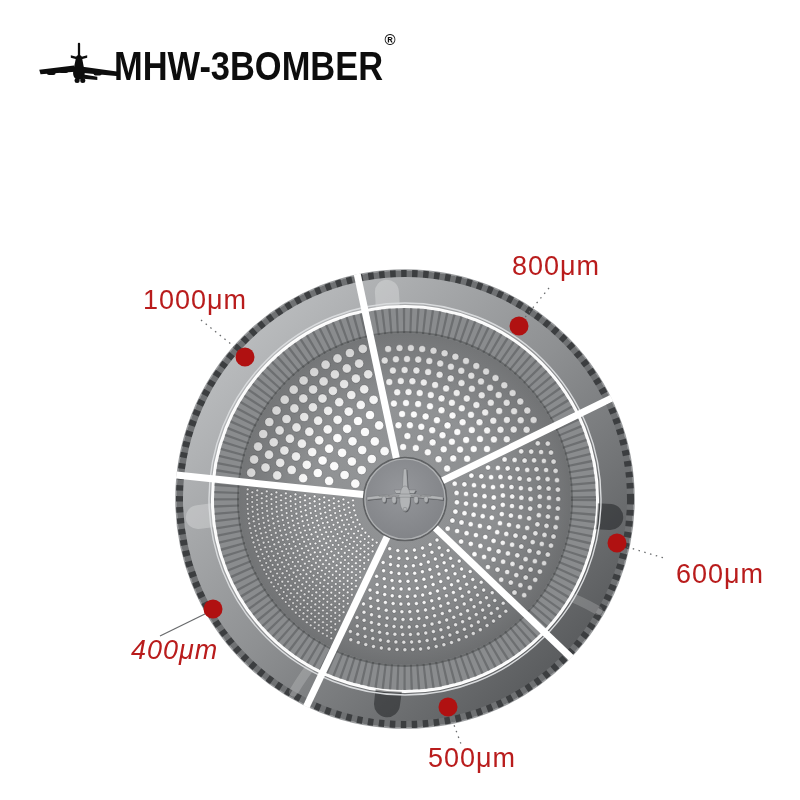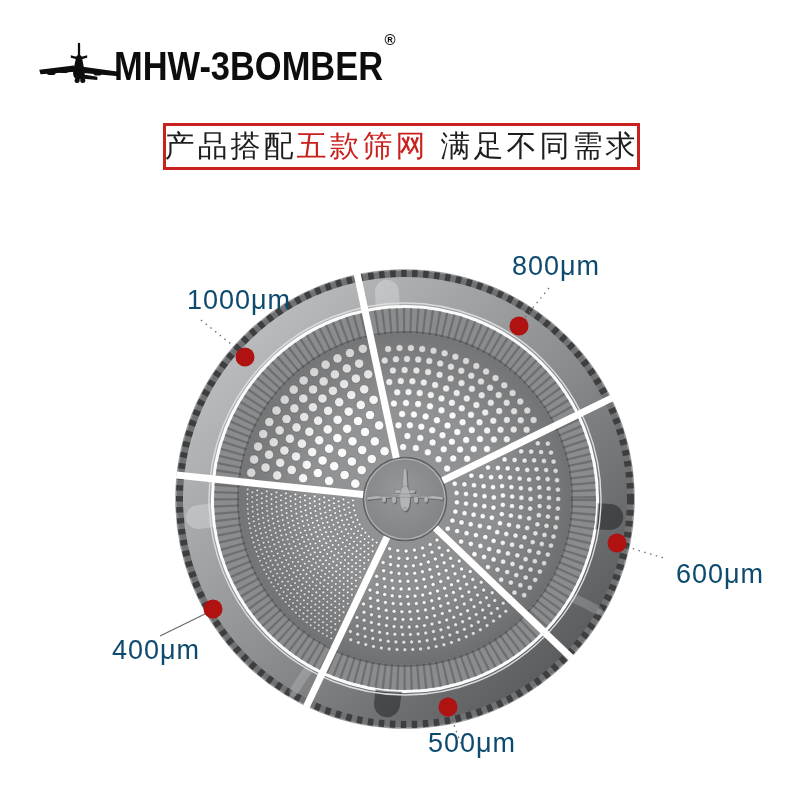--- a/index.html
+++ b/index.html
@@ -18,21 +18,21 @@
 
   
   .banner{position:absolute;left:163px;top:123px;width:471px;height:41px;border:3px solid #c9211e;
           background:#ffffff;display:flex;align-items:center;justify-content:center;
           font-size:30px;font-weight:500;letter-spacing:3px;white-space:nowrap;}
   .banner .seg-dark{color:#1e1e1e;}
   .banner .seg-red{color:#c9211e;}
   .banner .seg-gap{margin-left:12px;}
 
   
-  .size-label{position:absolute;color:#0c4a6e;font-size:27px;font-weight:300;letter-spacing:1px;
+  .size-label{position:absolute;color:#b91c1c;font-size:27px;font-weight:300;letter-spacing:1px;
               white-space:nowrap;line-height:1.1;}
 </style>
 </head>
 <body>
 
 <div class="stage">
 
   <div class="logo">
     <svg class="logo-plane" viewBox="0 0 130 70" aria-hidden="true">
       <g fill="#0d0d0d">
@@ -57,25 +57,20 @@
         <circle cx="71" cy="66" r="4"></circle>
         <rect x="60" y="58" width="3" height="7"></rect>
         <rect x="69" y="58" width="3" height="7"></rect>
       </g>
     </svg>
     <div class="logo-text">
       <span>MHW-3BOMBER</span><span class="logo-reg">®</span>
     </div>
   </div>
 
-  <div class="banner">
-    <span class="seg-dark">产品搭配</span>
-    <span class="seg-red">五款筛网</span>
-    <span class="seg-dark seg-gap">满足不同需求</span>
-  </div>
 
   <svg id="product-svg" class="stage" viewBox="0 0 800 800">
       <defs>
     <linearGradient id="rimG" x1="0" y1="0" x2="1" y2="1">
       <stop offset="0" stop-color="#c6c8ca"></stop>
           <stop offset=".5" stop-color="#8e9092"></stop>
           <stop offset="1" stop-color="#4b4d4f"></stop>
     </linearGradient>
     <radialGradient id="meshG" cx=".42" cy=".4" r=".75">
       <stop offset="0" stop-color="#949698"></stop>
@@ -1233,18 +1228,18 @@
       <line x1="160" y1="636" x2="209" y2="612" stroke="#6a6c6e" stroke-width="1.3"></line>
       <circle cx="213" cy="609" r="9.5" fill="#b01111"></circle>
       <line x1="450" y1="714" x2="461" y2="744" stroke="#6a6c6e" stroke-width="1.3" stroke-dasharray="1.5 4.5"></line>
       <circle cx="448" cy="707" r="9.5" fill="#b01111"></circle>
       <line x1="627" y1="547" x2="664" y2="558" stroke="#6a6c6e" stroke-width="1.3" stroke-dasharray="1.5 4.5"></line>
       <circle cx="617" cy="543" r="9.5" fill="#b01111"></circle>
     </svg>
 
   <div id="labels">
     <div class="size-label" style="left: 512px; top: 252px;">800μm</div>
-    <div class="size-label" style="left: 143px; top: 286px; margin-left: 44px;">1000μm</div>
-    <div class="size-label" style="left: 112px; top: 636px;">400μm</div>
-    <div class="size-label" style="left: 428px; top: 729px;">500μm</div>
+    <div class="size-label" style="left: 143px; top: 286px;">1000μm</div>
+    <div class="size-label" style="left: 131px; top: 636px; font-style: italic;">400μm</div>
+    <div class="size-label" style="left: 428px; top: 744px;">500μm</div>
     <div class="size-label" style="left: 676px; top: 560px;">600μm</div>
   </div>
 </div>
 
 </body></html>

